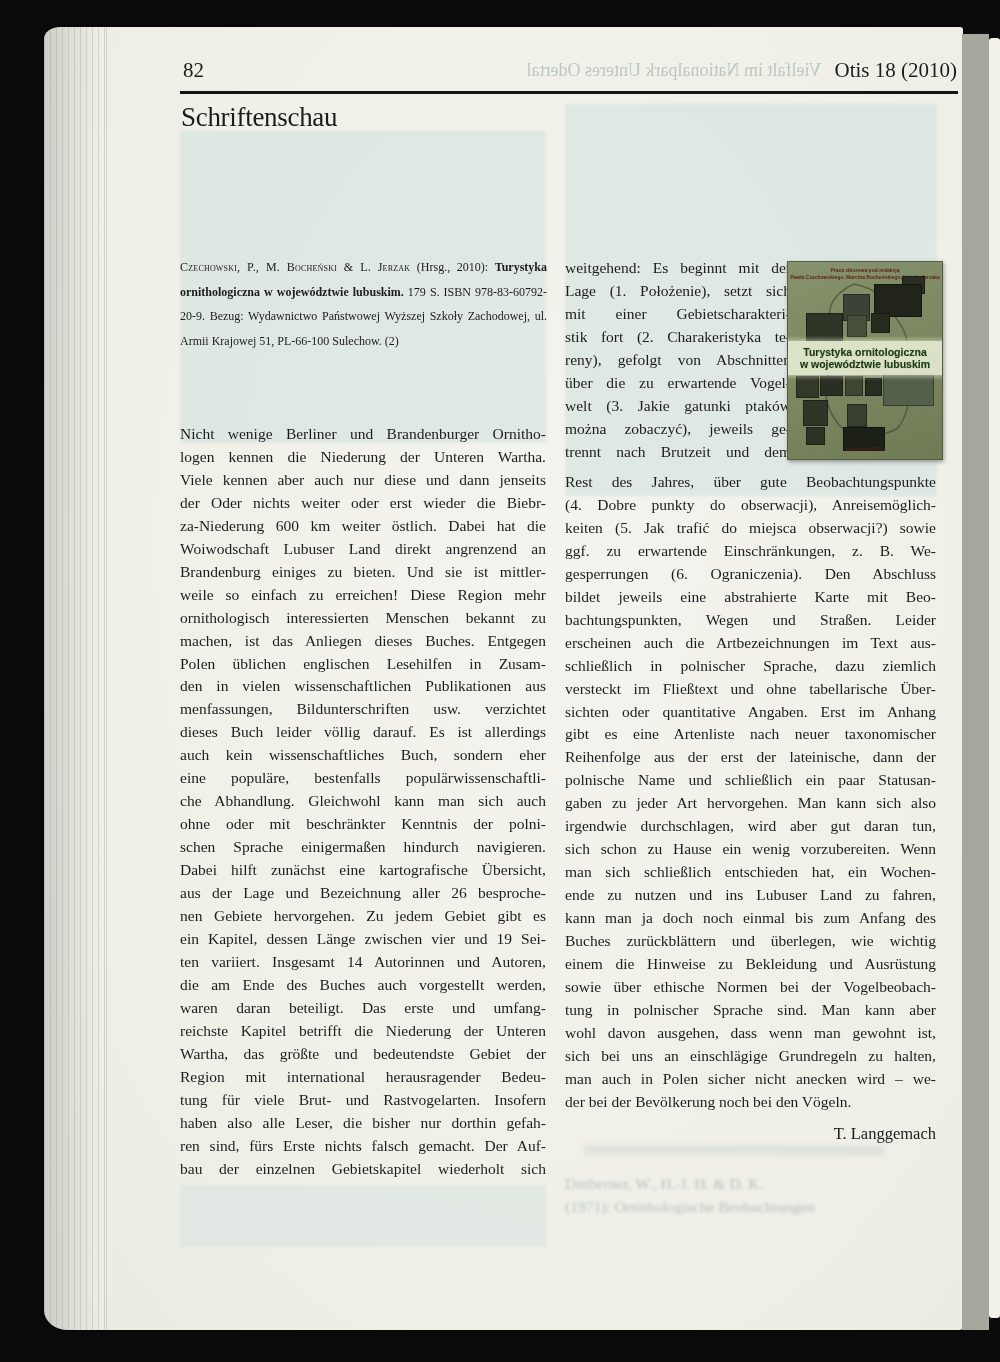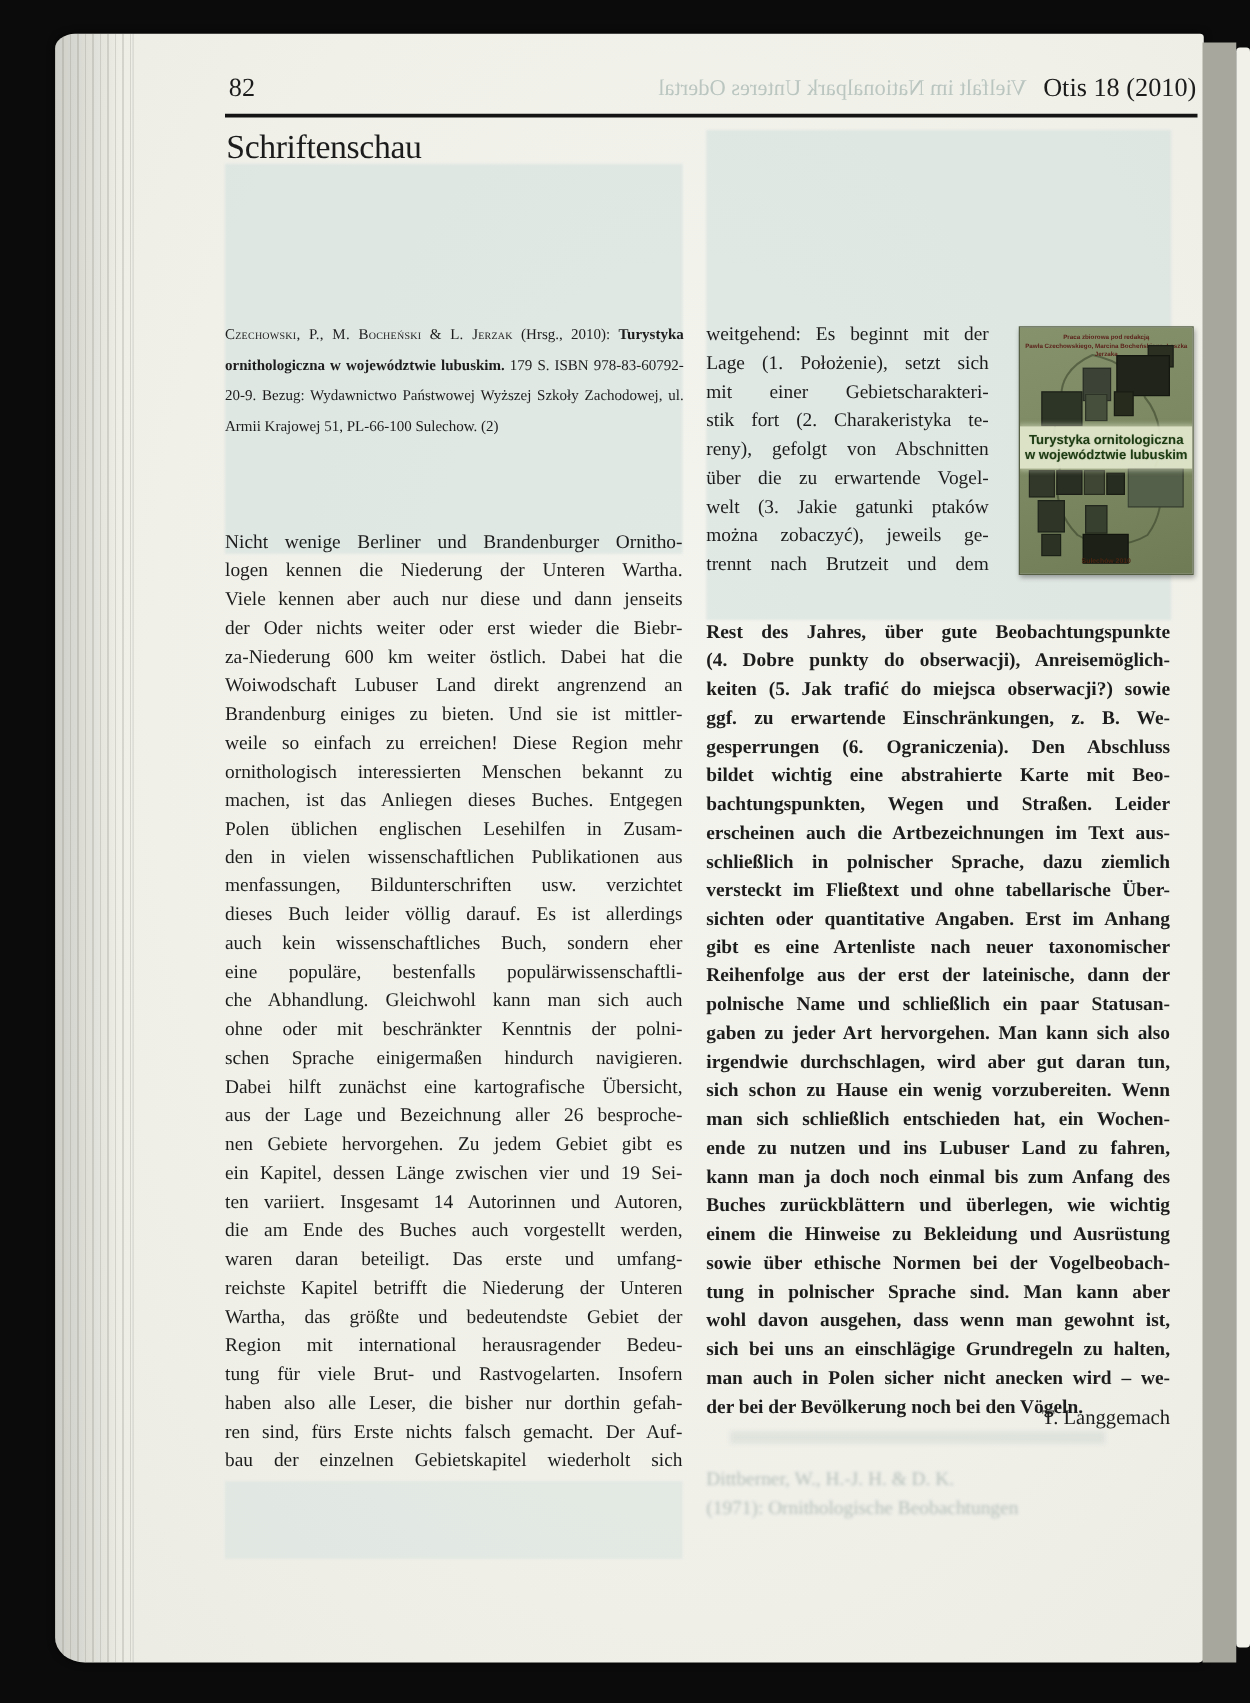--- a/index.html
+++ b/index.html
@@ -58,29 +58,30 @@
     position:absolute;left:136px;top:228px;width:367px;
     font-size:12px;line-height:24.7px;text-align:justify;
   }
   .seg-sc{font-variant:small-caps;letter-spacing:.2px;}
   .seg-b{font-weight:bold;}
   .lines{font-size:15.5px;line-height:22.95px;}
   .tl{text-align:justify;text-align-last:justify;}
   .tl-end{text-align-last:left;}
   .col-left{position:absolute;left:136px;top:396px;width:366px;}
   .col-right-a{position:absolute;left:521px;top:230px;width:226px;}
-  .col-right-b{position:absolute;left:521px;top:468px;width:371px;font-weight:bold;}
+  .col-right-b{position:absolute;left:521px;top:444px;width:371px;}
   .signature{position:absolute;left:521px;top:1097px;width:371px;text-align:right;font-size:16.5px;}
 
   
   .cover{
-    position:absolute;left:771px;top:234px;width:138px;height:197px;
+    position:absolute;left:743px;top:234px;width:138px;height:197px;
     background:linear-gradient(160deg,#86926c 0%,#7a8760 55%,#6e7b55 100%);
     border:1px solid #565f44;box-shadow:1px 2px 4px rgba(0,0,0,.35);
     overflow:hidden;
+    padding-left:16px;
   }
   .cover svg.map{position:absolute;left:0;top:0;width:100%;height:100%;opacity:.5;}
   .cover .photo{position:absolute;box-shadow:inset 0 0 0 1px rgba(0,0,0,.35);}
   .cover-editors{
     position:absolute;left:0;right:0;top:5px;text-align:center;
     font-size:5px;line-height:7px;color:#5c231c;font-weight:bold;
     font-family:"Liberation Sans","DejaVu Sans",sans-serif;
   }
   .cover-band{
     position:absolute;left:0;right:0;top:40%;height:17.5%;
@@ -201,21 +202,21 @@
     </div>
     <div class="cover-imprint">Sulechów 2010</div>
   </div>
 
   <div class="col-right-b lines">
       <div class="tl">Rest des Jahres, über gute Beobachtungspunkte</div>
       <div class="tl">(4. Dobre punkty do obserwacji), Anreisemöglich-</div>
       <div class="tl">keiten (5. Jak trafić do miejsca obserwacji?) sowie</div>
       <div class="tl">ggf. zu erwartende Einschränkungen, z. B. We-</div>
       <div class="tl">gesperrungen (6. Ograniczenia). Den Abschluss</div>
-      <div class="tl">bildet wichtig eine abstrahierte Karte mit Beo-</div>
+      <div class="tl">bildet jeweils eine abstrahierte Karte mit Beo-</div>
       <div class="tl">bachtungspunkten, Wegen und Straßen. Leider</div>
       <div class="tl">erscheinen auch die Artbezeichnungen im Text aus-</div>
       <div class="tl">schließlich in polnischer Sprache, dazu ziemlich</div>
       <div class="tl">versteckt im Fließtext und ohne tabellarische Über-</div>
       <div class="tl">sichten oder quantitative Angaben. Erst im Anhang</div>
       <div class="tl">gibt es eine Artenliste nach neuer taxonomischer</div>
       <div class="tl">Reihenfolge aus der erst der lateinische, dann der</div>
       <div class="tl">polnische Name und schließlich ein paar Statusan-</div>
       <div class="tl">gaben zu jeder Art hervorgehen. Man kann sich also</div>
       <div class="tl">irgendwie durchschlagen, wird aber gut daran tun,</div>

